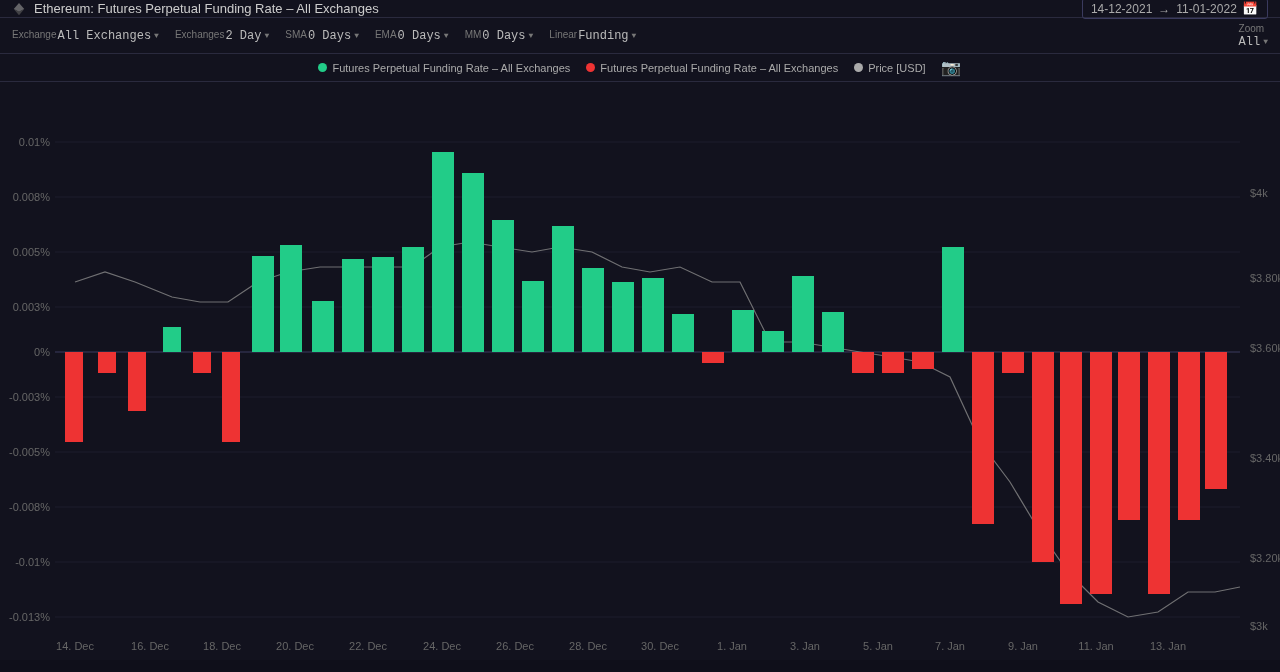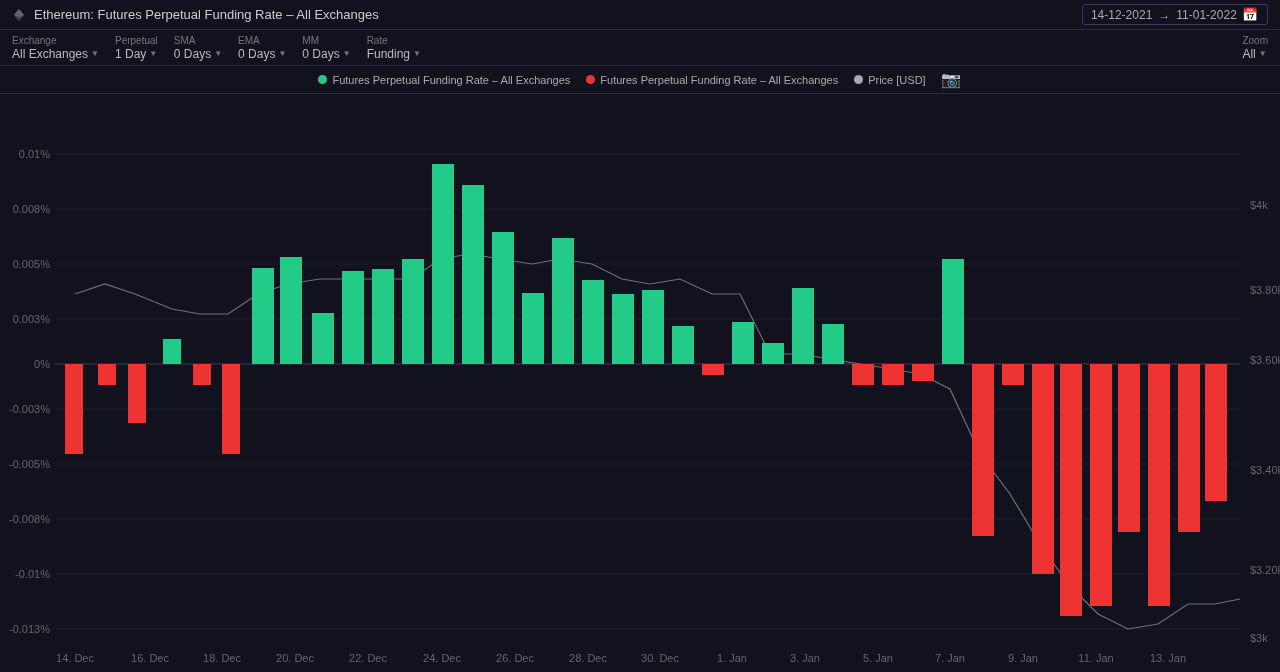--- a/index.html
+++ b/index.html
@@ -13,21 +13,21 @@
       overflow: hidden;
       background-color: #0f0f1a;
     }
     .header-bar {
       display: flex;
       align-items: center;
       justify-content: space-between;
       background: #12121e;
       padding: 6px 12px;
       border-bottom: 1px solid #2a2a3e;
-      height: 30px;
+      height: 18px;
     }
     .title-row {
       display: flex;
       align-items: center;
       gap: 8px;
     }
     .eth-logo {
       width: 14px;
       height: 14px;
     }
@@ -49,36 +49,37 @@
       display: flex;
       align-items: center;
       background: #12121e;
       padding: 4px 12px;
       border-bottom: 1px solid #2a2a3e;
       height: 36px;
       gap: 16px;
     }
     .control-group {
       display: flex;
-      flex-direction: column;
+      flex-direction: row;
       gap: 1px;
     }
     .control-label {
       font-size: 10px;
       color: #777;
     }
     .control-select {
       background: transparent;
       border: none;
       color: #bbb;
       font-size: 12px;
       cursor: pointer;
       display: flex;
       align-items: center;
       gap: 3px;
+      font-family: Liberation Mono, monospace;
     }
     .chevron {
       font-size: 8px;
       color: #777;
     }
     .zoom-group {
       margin-left: auto;
       display: flex;
       flex-direction: column;
       gap: 1px;
@@ -156,23 +157,23 @@
 
 <div class="controls-bar">
   <div class="control-group">
     <span class="control-label">Exchange</span>
     <div class="control-select">
       <span>All Exchanges</span>
       <span class="chevron">▼</span>
     </div>
   </div>
   <div class="control-group">
-    <span class="control-label">Perpetual</span>
-    <div class="control-select">
-      <span>1 Day</span>
+    <span class="control-label">Exchanges</span>
+    <div class="control-select">
+      <span>2 Day</span>
       <span class="chevron">▼</span>
     </div>
   </div>
   <div class="control-group">
     <span class="control-label">SMA</span>
     <div class="control-select">
       <span>0 Days</span>
       <span class="chevron">▼</span>
     </div>
   </div>
@@ -184,21 +185,21 @@
     </div>
   </div>
   <div class="control-group">
     <span class="control-label">MM</span>
     <div class="control-select">
       <span>0 Days</span>
       <span class="chevron">▼</span>
     </div>
   </div>
   <div class="control-group">
-    <span class="control-label">Rate</span>
+    <span class="control-label">Linear</span>
     <div class="control-select">
       <span>Funding</span>
       <span class="chevron">▼</span>
     </div>
   </div>
   <div class="zoom-group">
     <span class="control-label">Zoom</span>
     <div class="control-select">
       <span>All</span>
       <span class="chevron">▼</span>

